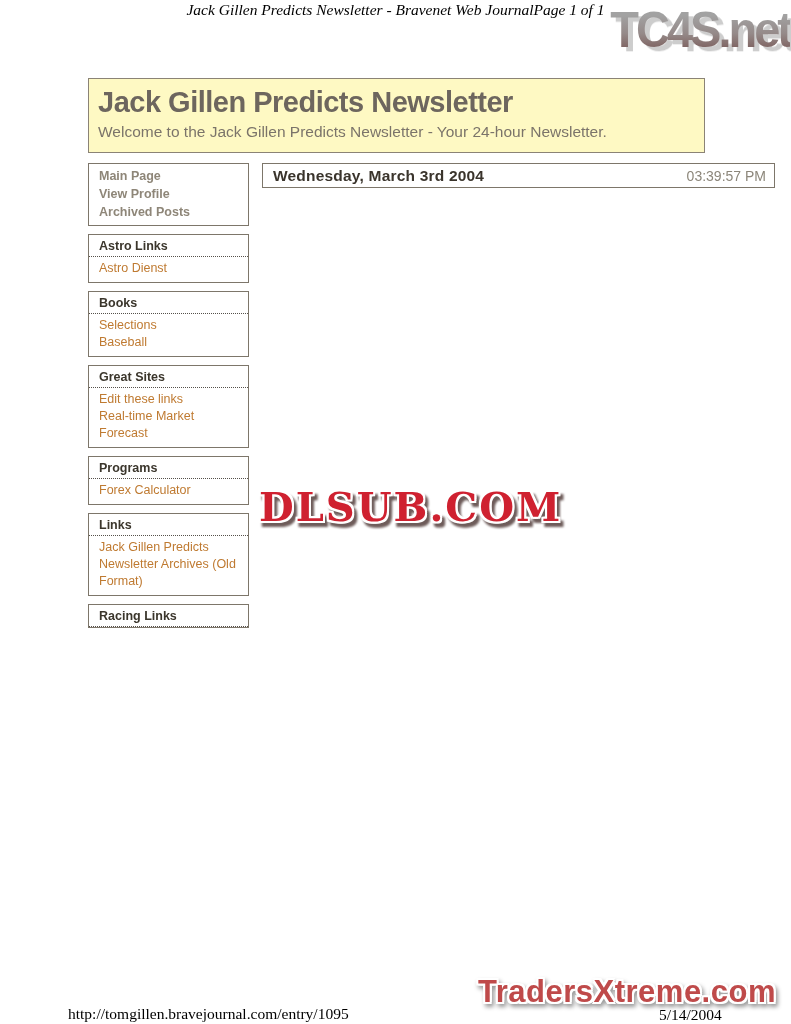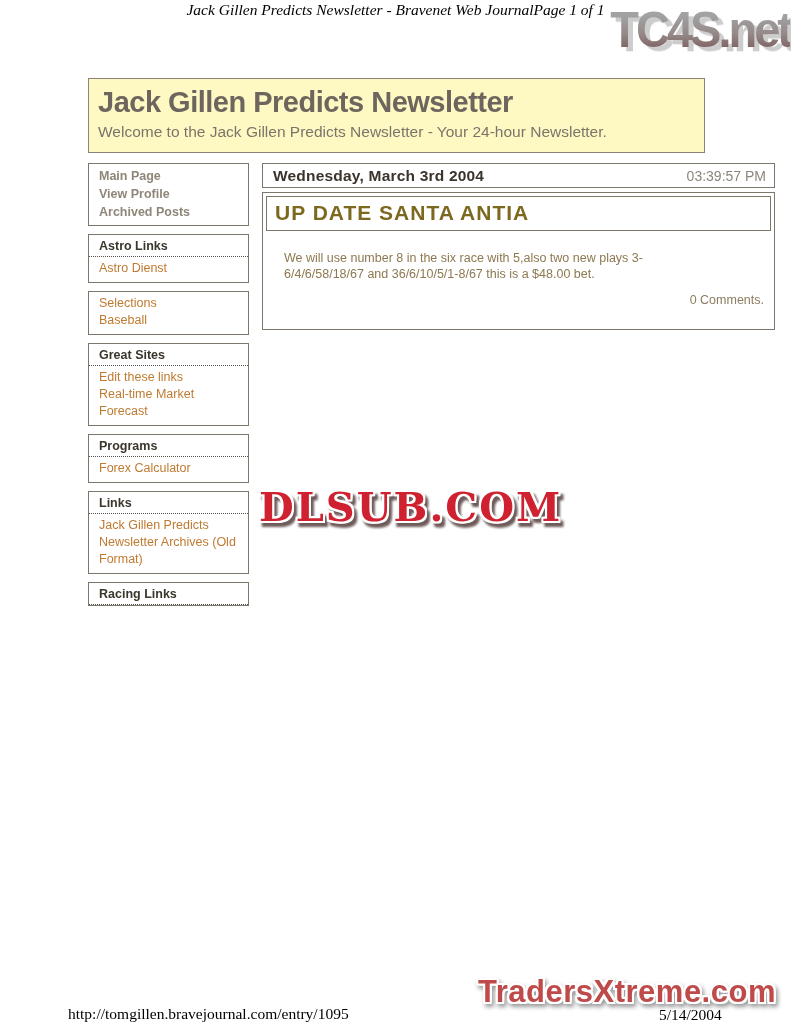--- a/index.html
+++ b/index.html
@@ -109,20 +109,21 @@
   </div>
 
   <div class="sbox">
     <div class="shd">Astro Links</div>
     <div class="sbd">
       <a class="slink">Astro Dienst</a>
     </div>
   </div>
 
   <div class="sbox">
+    <div class="shd">Books</div>
     <div class="sbd">
       <a class="slink">Selections</a>
       <a class="slink">Baseball</a>
     </div>
   </div>
 
   <div class="sbox">
     <div class="shd">Great Sites</div>
     <div class="sbd">
       <a class="slink">Edit these links</a>
@@ -148,27 +149,20 @@
     <div class="shd">Racing Links</div>
   </div>
 
 </div>
 
 <div class="content">
   <div class="datebar">
     <span class="pdate">Wednesday, March 3rd 2004</span>
     <span class="ptime">03:39:57 PM</span>
   </div>
-  <div class="entry">
-    <div class="etitle">UP DATE SANTA ANTIA</div>
-    <p class="ebody">We will use number 8 in the six race with 5,also two new plays 3-6/4/6/58/18/67 and 36/6/10/5/1-8/67 this is a $48.00 bet.</p>
-    <div class="ecmt">
-      <a>0 Comments.</a>
-    </div>
-  </div>
 </div>
 
 <div class="dlsub">DLSUB.COM</div>
 
 <div class="traders">TradersXtreme.com</div>
 
 <div class="print-footer">
   <span class="pf-url">http://tomgillen.bravejournal.com/entry/1095</span>
   <span class="pf-date">5/14/2004</span>
 </div>

